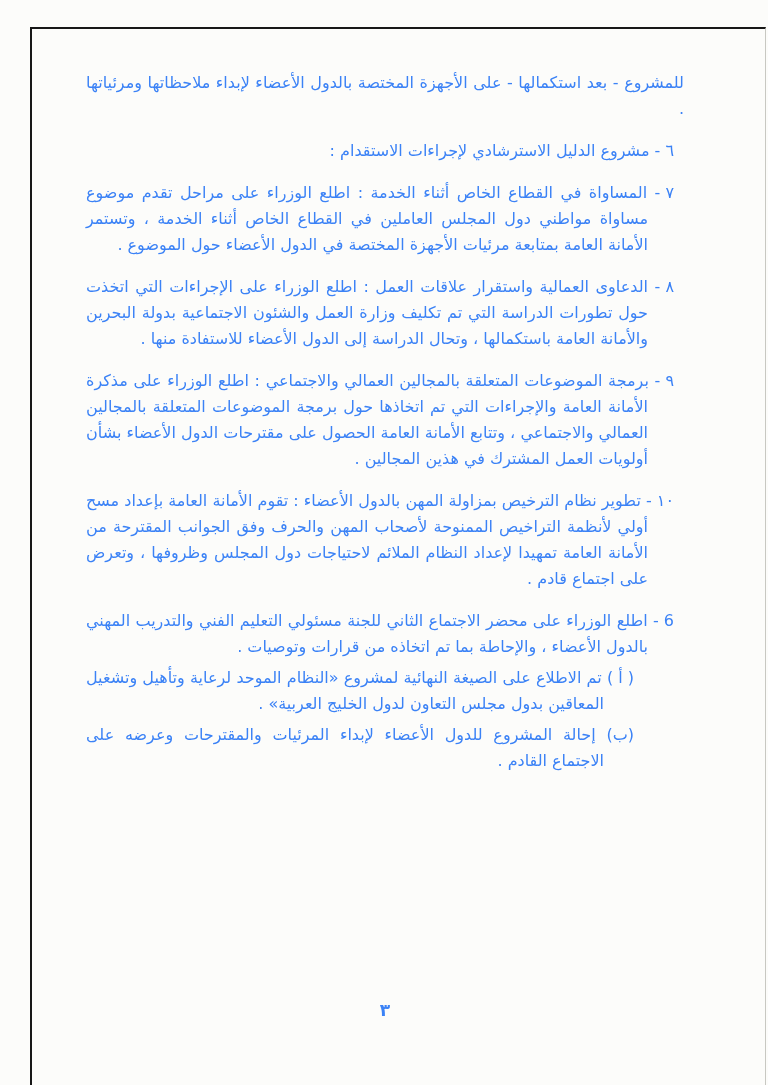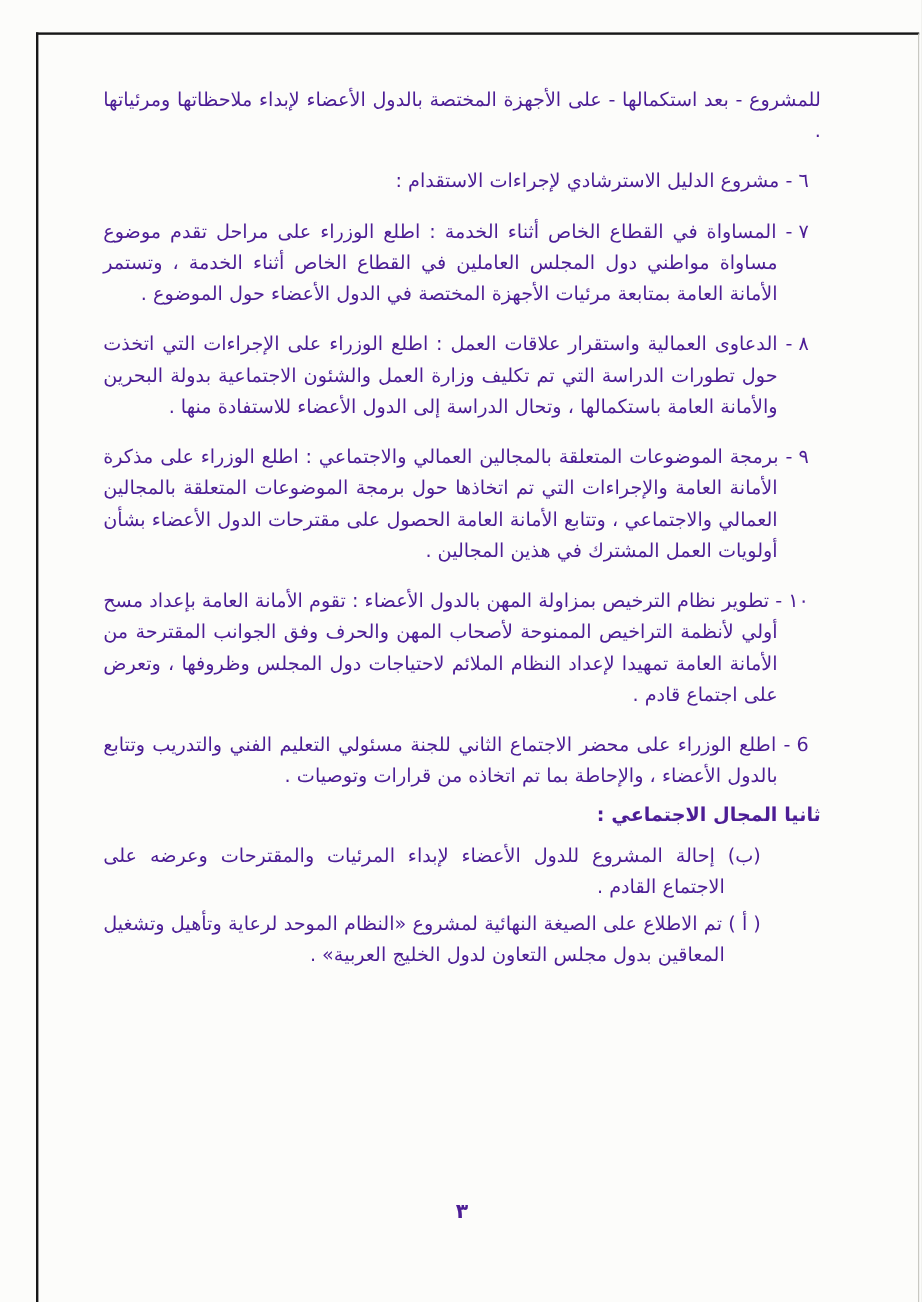--- a/index.html
+++ b/index.html
@@ -8,21 +8,21 @@
     background: #e9e9e6;
   }
   .page {
     position: relative;
     width: 768px;
     height: 1085px;
     margin: 0 auto;
     background: #fcfcfa;
     overflow: hidden;
     font-family: "DejaVu Sans", sans-serif;
-    color: #4c1d95;
+    color: #3b82f6;
     direction: rtl;
   }
   
   .scan-frame {
     position: absolute;
     top: 27px;
     left: 30px;
     right: 2px;
     bottom: -2px;
     border-top: 2px solid #171717;
@@ -104,32 +104,31 @@
       <span>برمجة الموضوعات المتعلقة بالمجالين العمالي والاجتماعي : اطلع الوزراء على مذكرة الأمانة العامة والإجراءات التي تم اتخاذها حول برمجة الموضوعات المتعلقة بالمجالين العمالي والاجتماعي ، وتتابع الأمانة العامة الحصول على مقترحات الدول الأعضاء بشأن أولويات العمل المشترك في هذين المجالين .</span>
     </p>
 
     <p class="li lvl-num">
       <span class="mk">١٠ -</span>
       <span>تطوير نظام الترخيص بمزاولة المهن بالدول الأعضاء : تقوم الأمانة العامة بإعداد مسح أولي لأنظمة التراخيص الممنوحة لأصحاب المهن والحرف وفق الجوانب المقترحة من الأمانة العامة تمهيدا لإعداد النظام الملائم لاحتياجات دول المجلس وظروفها ، وتعرض على اجتماع قادم .</span>
     </p>
 
     <p class="li lvl-num">
       <span class="mk">6 -</span>
-      <span>اطلع الوزراء على محضر الاجتماع الثاني للجنة مسئولي التعليم الفني والتدريب وتتابع بالدول الأعضاء ، والإحاطة بما تم اتخاذه من قرارات وتوصيات .</span>
+      <span>اطلع الوزراء على محضر الاجتماع الثاني للجنة مسئولي التعليم الفني والتدريب المهني بالدول الأعضاء ، والإحاطة بما تم اتخاذه من قرارات وتوصيات .</span>
     </p>
 
-    <p class="heading">ثانيا المجال الاجتماعي :</p>
 
+
+    <p class="li lvl-sub2">
+      <span class="mk">( أ )</span>
+      <span>تم الاطلاع على الصيغة النهائية لمشروع «النظام الموحد لرعاية وتأهيل وتشغيل المعاقين بدول مجلس التعاون لدول الخليج العربية» .</span>
+    </p>
 
     <p class="li lvl-sub2">
       <span class="mk">(ب)</span>
       <span>إحالة المشروع للدول الأعضاء لإبداء المرئيات والمقترحات وعرضه على الاجتماع القادم .</span>
-    </p>
-
-    <p class="li lvl-sub2">
-      <span class="mk">( أ )</span>
-      <span>تم الاطلاع على الصيغة النهائية لمشروع «النظام الموحد لرعاية وتأهيل وتشغيل المعاقين بدول مجلس التعاون لدول الخليج العربية» .</span>
     </p>
 
   </div>
 
   <div class="page-num">٣</div>
 </div>
 
 </body></html>

